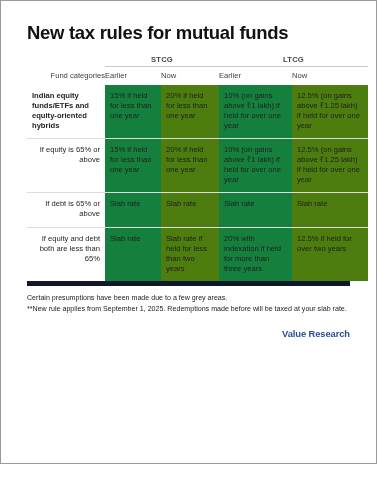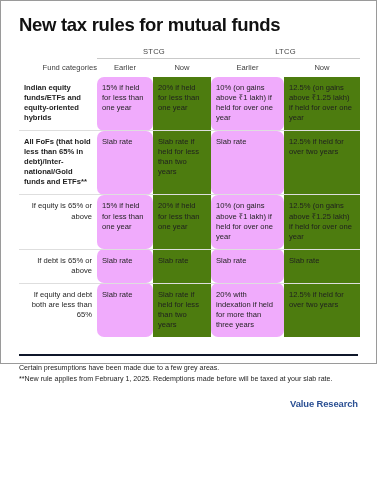--- a/index.html
+++ b/index.html
@@ -10,25 +10,25 @@
   body {
     font-family: "Liberation Sans", sans-serif;
     width: 377px;
     height: 480px;
     overflow: hidden;
     color: #1a1a1a;
   }
   .page {
     position: relative;
     width: 377px;
-    height: 364px;
+    height: 464px;
     box-sizing: border-box;
     border: 1px solid #9a9a9a;
     background: #ffffff;
-    padding: 0;
+    padding: 8px;
   }
   .inner {
     padding: 0 18px;
   }
 
   
   .title {
     font-size: 18.5px;
     font-weight: bold;
     letter-spacing: -0.3px;
@@ -49,36 +49,36 @@
   col.c-1    { width: 56px; }
   col.c-2    { width: 58px; }
   col.c-3    { width: 73px; }
   col.c-4    { width: 76px; }
 
   
   .grp {
     font-size: 7.6px;
     color: #444444;
     text-align: center;
-    font-weight: normal;
+    font-weight: bold;
     padding: 0 0 2px 0;
     letter-spacing: 0.2px;
   }
   .grp.stcg, .grp.ltcg {
     border-bottom: 1px solid #c9c9c9;
   }
   .grp.spacer { border: none; }
 
   
   .sub {
     font-size: 7.6px;
     color: #3d3d3d;
     font-weight: normal;
     padding: 4px 0 5px 0;
-    text-align: center;
+    text-align: left;
     vertical-align: bottom;
   }
   .sub.cat {
     text-align: right;
     padding-left: 0;
   }
 
   
   table.tax td {
     vertical-align: top;
@@ -89,34 +89,34 @@
     color: #1f1f1f;
   }
   td.cat {
     font-weight: bold;
     padding-left: 0;
     padding-right: 8px;
     background: #ffffff;
     color: #111111;
   }
   td.cat.plain { font-weight: normal; text-align: right; }
-  td.earlier { background: #f0abfc; border-radius: 7px; }
+  td.earlier { background: #15803d; }
   td.now     { background: #4d7c0f; }
 
   tr.section td.cat {
     font-weight: bold;
     padding-top: 7px;
     padding-bottom: 7px;
   }
   tr.first-body td { border-top: none; }
 
   
   .notes {
-    border-top: 2px solid #0f172a;
-    margin-top: 17px;
+    border-top: 5px solid #0f172a;
+    margin-top: 0;
     padding-top: 7px;
     font-size: 7.1px;
     line-height: 1.55;
     color: #222222;
   }
   .notes div { white-space: nowrap; }
 
   
   .logo-row {
     display: flex;
@@ -167,27 +167,20 @@
       </thead>
       <tbody id="tax-body">
           <tr class="first-body">
             <td class="cat">Indian equity funds/ETFs and equity-oriented hybrids</td>
             <td class="earlier">15% if held for less than one year</td>
             <td class="now">20% if held for less than one year</td>
             <td class="earlier">10% (on gains above ₹1 lakh) if held for over one year</td>
             <td class="now">12.5% (on gains above ₹1.25 lakh) if held for over one year</td>
           </tr>
           <tr>
-            <td class="cat">All FoFs (that hold less than 65% in debt)/Inter-national/Gold funds and ETFs**</td>
-            <td class="earlier">Slab rate</td>
-            <td class="now">Slab rate if held for less than two years</td>
-            <td class="earlier">Slab rate</td>
-            <td class="now">12.5% if held for over two years</td>
-          </tr>
-          <tr>
             <td class="cat plain">If equity is 65% or above</td>
             <td class="earlier">15% if held for less than one year</td>
             <td class="now">20% if held for less than one year</td>
             <td class="earlier">10% (on gains above ₹1 lakh) if held for over one year</td>
             <td class="now">12.5% (on gains above ₹1.25 lakh) if held for over one year</td>
           </tr>
           <tr>
             <td class="cat plain">If debt is 65% or above</td>
             <td class="earlier">Slab rate</td>
             <td class="now">Slab rate</td>
@@ -199,21 +192,21 @@
             <td class="earlier">Slab rate</td>
             <td class="now">Slab rate if held for less than two years</td>
             <td class="earlier">20% with indexation if held for more than three years</td>
             <td class="now">12.5% if held for over two years</td>
           </tr>
         </tbody>
     </table>
 
     <div class="notes">
       <div>Certain presumptions have been made due to a few grey areas.</div>
-      <div>**New rule applies from February 1, 2025. Redemptions made before will be taxed at your slab rate.</div>
+      <div>**New rule applies from September 1, 2025. Redemptions made before will be taxed at your slab rate.</div>
     </div>
 
     <div class="logo-row">
       <div class="logo">
 
         <span class="logo-text">Value Research</span>
       </div>
     </div>
 
   </div>

